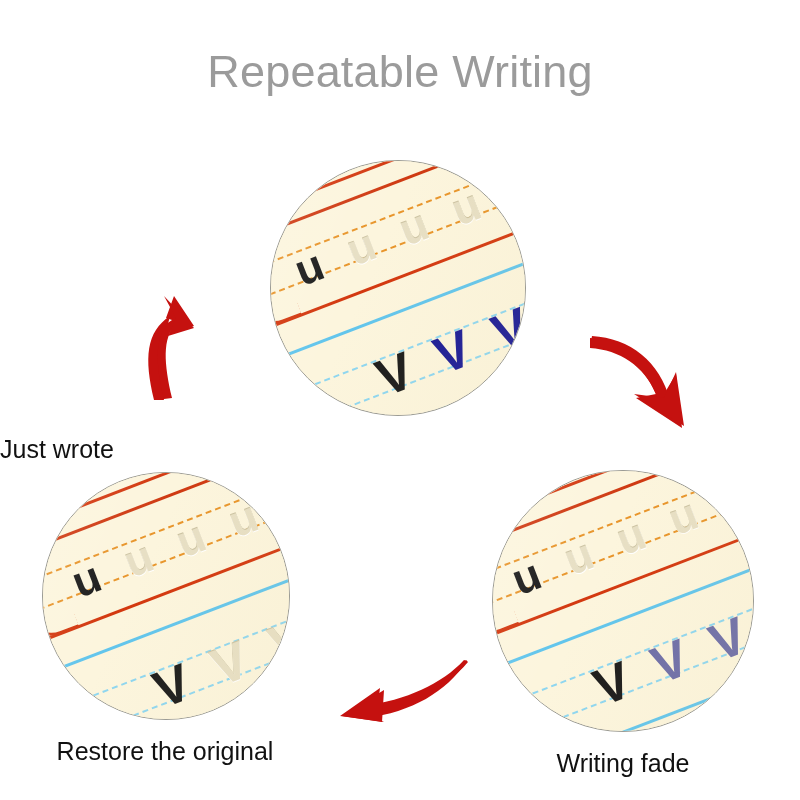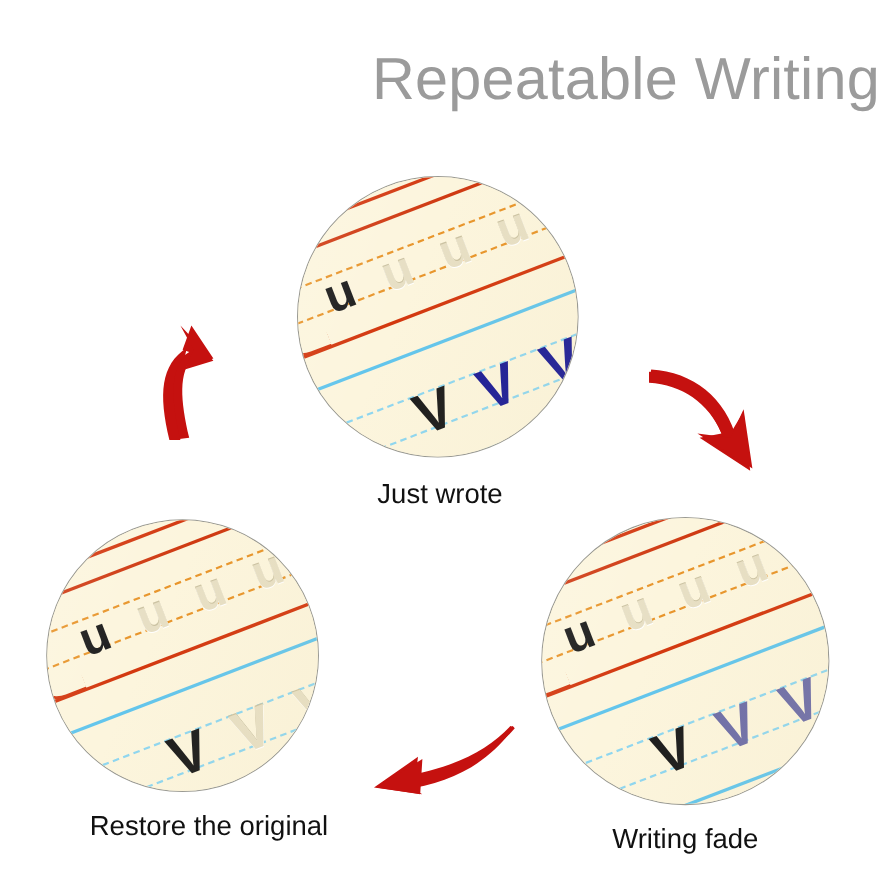--- a/index.html
+++ b/index.html
@@ -22,22 +22,22 @@
     height: 800px;
     background: #ffffff;
   }
 
   
   .page-title {
     position: absolute;
     left: 0;
     top: 46px;
     width: 800px;
-    text-align: right;
-    font-size: 54px;
+    text-align: center;
+    font-size: 45px;
     line-height: 52px;
     letter-spacing: 0.2px;
     color: #9b9b9b;
     font-weight: 400;
     white-space: nowrap;
   }
 
   
   .node { position: absolute; }
 
@@ -155,21 +155,21 @@
         <div class="glyph groove" style="left:320px; top:168px; font-size:44px;">u</div>
         <div class="glyph groove" style="left:376px; top:168px; font-size:44px;">u</div>
 
         <div class="glyph ink-black" style="left:190px; top:294px; font-size:52px;">V</div>
         <div class="glyph ink-blue" style="left:252px; top:294px; font-size:52px;">V</div>
         <div class="glyph ink-blue" style="left:314px; top:294px; font-size:52px;">V</div>
 
       </div>
     </div>
 
-    <div class="caption" style="left:0; top:434px; width:800px; text-align:center;">Just wrote</div>
+    <div class="caption" style="left:0; top:434px; width:800px; ">Just wrote</div>
   </div>
 
   <div class="node">
 
     <div class="photo-circle" style="left:492px; top:470px; width:262px; height:262px;">
       <div class="paper">
 
         <div class="rule solid-red" style="top:118px;"></div>
         <div class="rule solid-red-2" style="top:140px;"></div>
         <div class="rule dash-orange" style="top:170px;"></div>
@@ -226,21 +226,21 @@
         <div class="glyph groove" style="left:320px; top:168px; font-size:44px;">u</div>
         <div class="glyph groove" style="left:376px; top:168px; font-size:44px;">u</div>
 
         <div class="glyph ink-black" style="left:190px; top:294px; font-size:52px;">V</div>
         <div class="glyph groove" style="left:252px; top:294px; font-size:52px;">V</div>
         <div class="glyph groove" style="left:314px; top:294px; font-size:52px;">V</div>
 
       </div>
     </div>
 
-    <div class="caption" style="left:0px; top:736px; width:330px; text-align:center;padding-left:25px;">Restore the original</div>
+    <div class="caption" style="left:0px; top:736px; width:330px; text-align:center;">Restore the original</div>
   </div>
 
   <svg class="arrow-svg" style="left:128px; top:288px;" width="110" height="112" viewBox="0 0 110 112">
     <path d="M28,112 C20,72 22,46 44,32 L38,30 L46,8 L66,38 L44,44 L48,36
              C34,50 36,76 44,110 Z" fill="#c5110f"></path>
     <path d="M40,36 C26,50 28,78 36,112 L26,112 C16,70 18,44 42,28 Z" fill="#c5110f"></path>
     <path d="M36,8 L66,40 L40,48 L48,30 Z" fill="#c5110f"></path>
   </svg>
 
   <svg class="arrow-svg" style="left:590px; top:332px;" width="118" height="116" viewBox="0 0 118 116">

